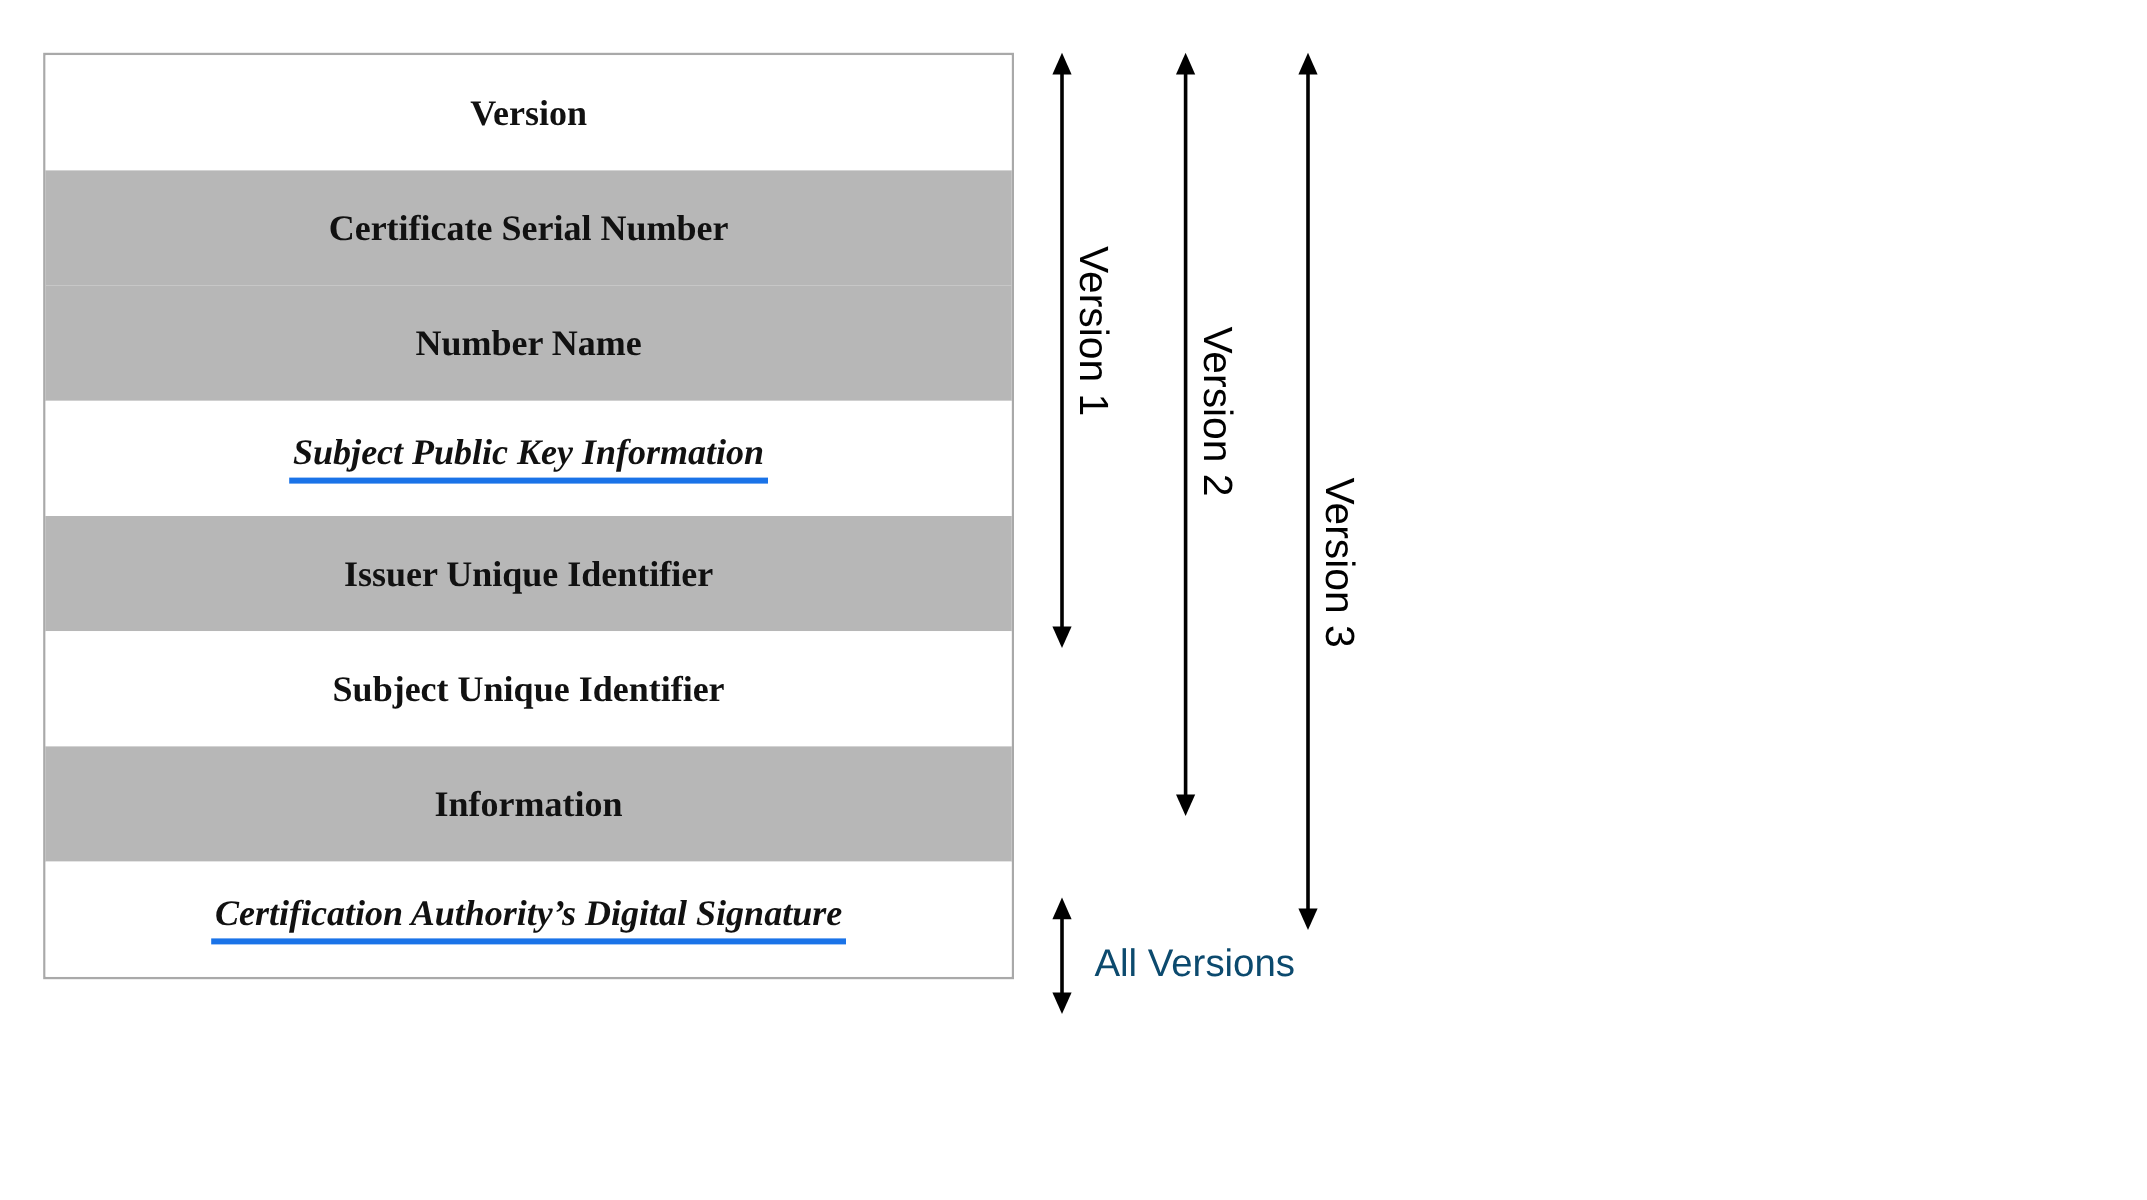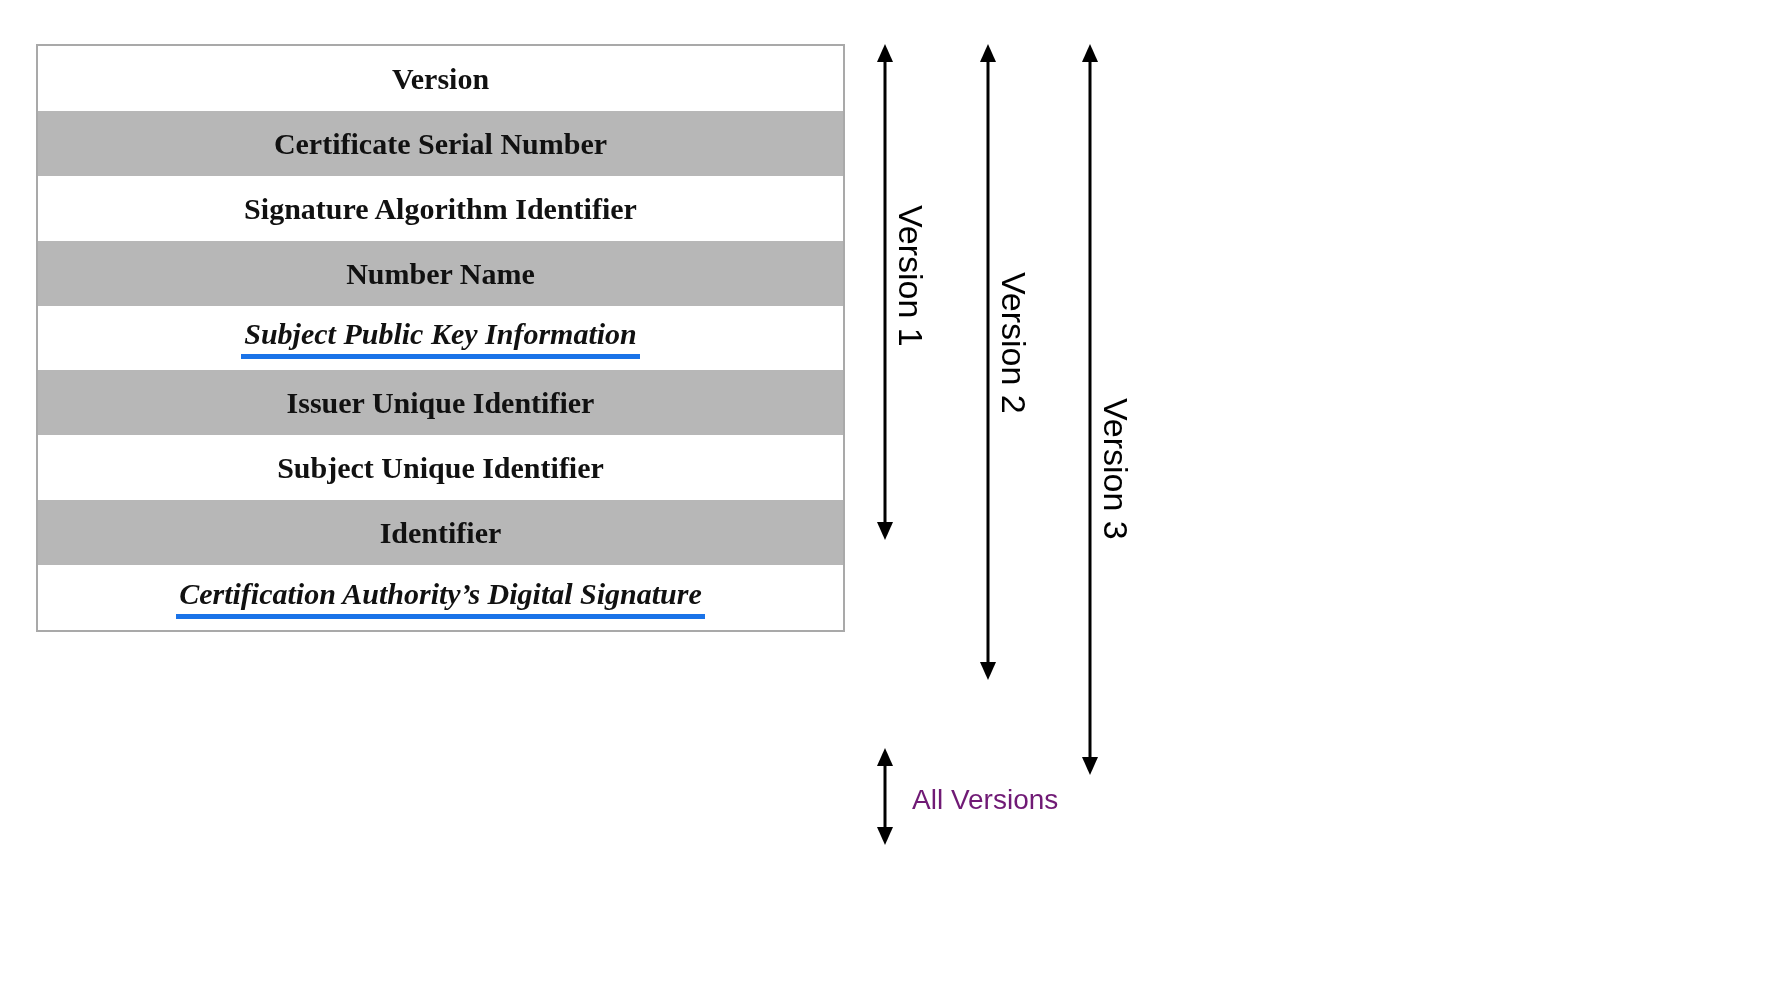--- a/index.html
+++ b/index.html
@@ -18,21 +18,21 @@
     overflow: hidden;
     font-family: "Liberation Sans", sans-serif;
   }
 
   
   .cert-table {
     position: absolute;
     left: 36px;
     top: 44px;
     width: 809px;
-    height: 588px;
+    height: 772px;
     border: 2px solid var(--border);
     display: flex;
     flex-direction: column;
     background: #ffffff;
   }
   .row {
     flex: 1 1 0;
     display: flex;
     align-items: center;
     justify-content: center;
@@ -63,54 +63,51 @@
     position: absolute;
     writing-mode: vertical-rl;
     font-family: "Liberation Sans", sans-serif;
     font-size: 34px;
     color: #000000;
     white-space: nowrap;
   }
   .hlabel {
     position: absolute;
     font-family: "Liberation Sans", sans-serif;
-    font-size: 28px;
-    color: #701a75;
+    font-size: 32px;
+    color: #0c4a6e;
     white-space: nowrap;
   }
 </style>
 </head>
 <body>
 
 <div class="canvas">
 
   <div class="cert-table">
     <div class="row">
       <span class="row-label">Version</span>
     </div>
     <div class="row shaded">
       <span class="row-label">Certificate Serial Number</span>
     </div>
-    <div class="row">
-      <span class="row-label">Signature Algorithm Identifier</span>
-    </div>
     <div class="row shaded">
       <span class="row-label">Number Name</span>
     </div>
     <div class="row">
       <span class="row-label underlined">Subject Public Key Information</span>
     </div>
     <div class="row shaded">
       <span class="row-label">Issuer Unique Identifier</span>
     </div>
     <div class="row">
       <span class="row-label">Subject Unique Identifier</span>
     </div>
     <div class="row shaded">
-      <span class="row-label">Identifier</span>
+      <span class="row-label">Information</span>
     </div>
     <div class="row">
       <span class="row-label underlined">Certification Authority’s Digital Signature</span>
     </div>
   </div>
 
   <svg class="arrow" style="left:872px; top:44px;" width="26" height="496" viewBox="0 0 26 496">
     <line x1="13" y1="14" x2="13" y2="482"></line>
     <polygon points="13,0 5,18 21,18"></polygon>
     <polygon points="13,496 5,478 21,478"></polygon>

